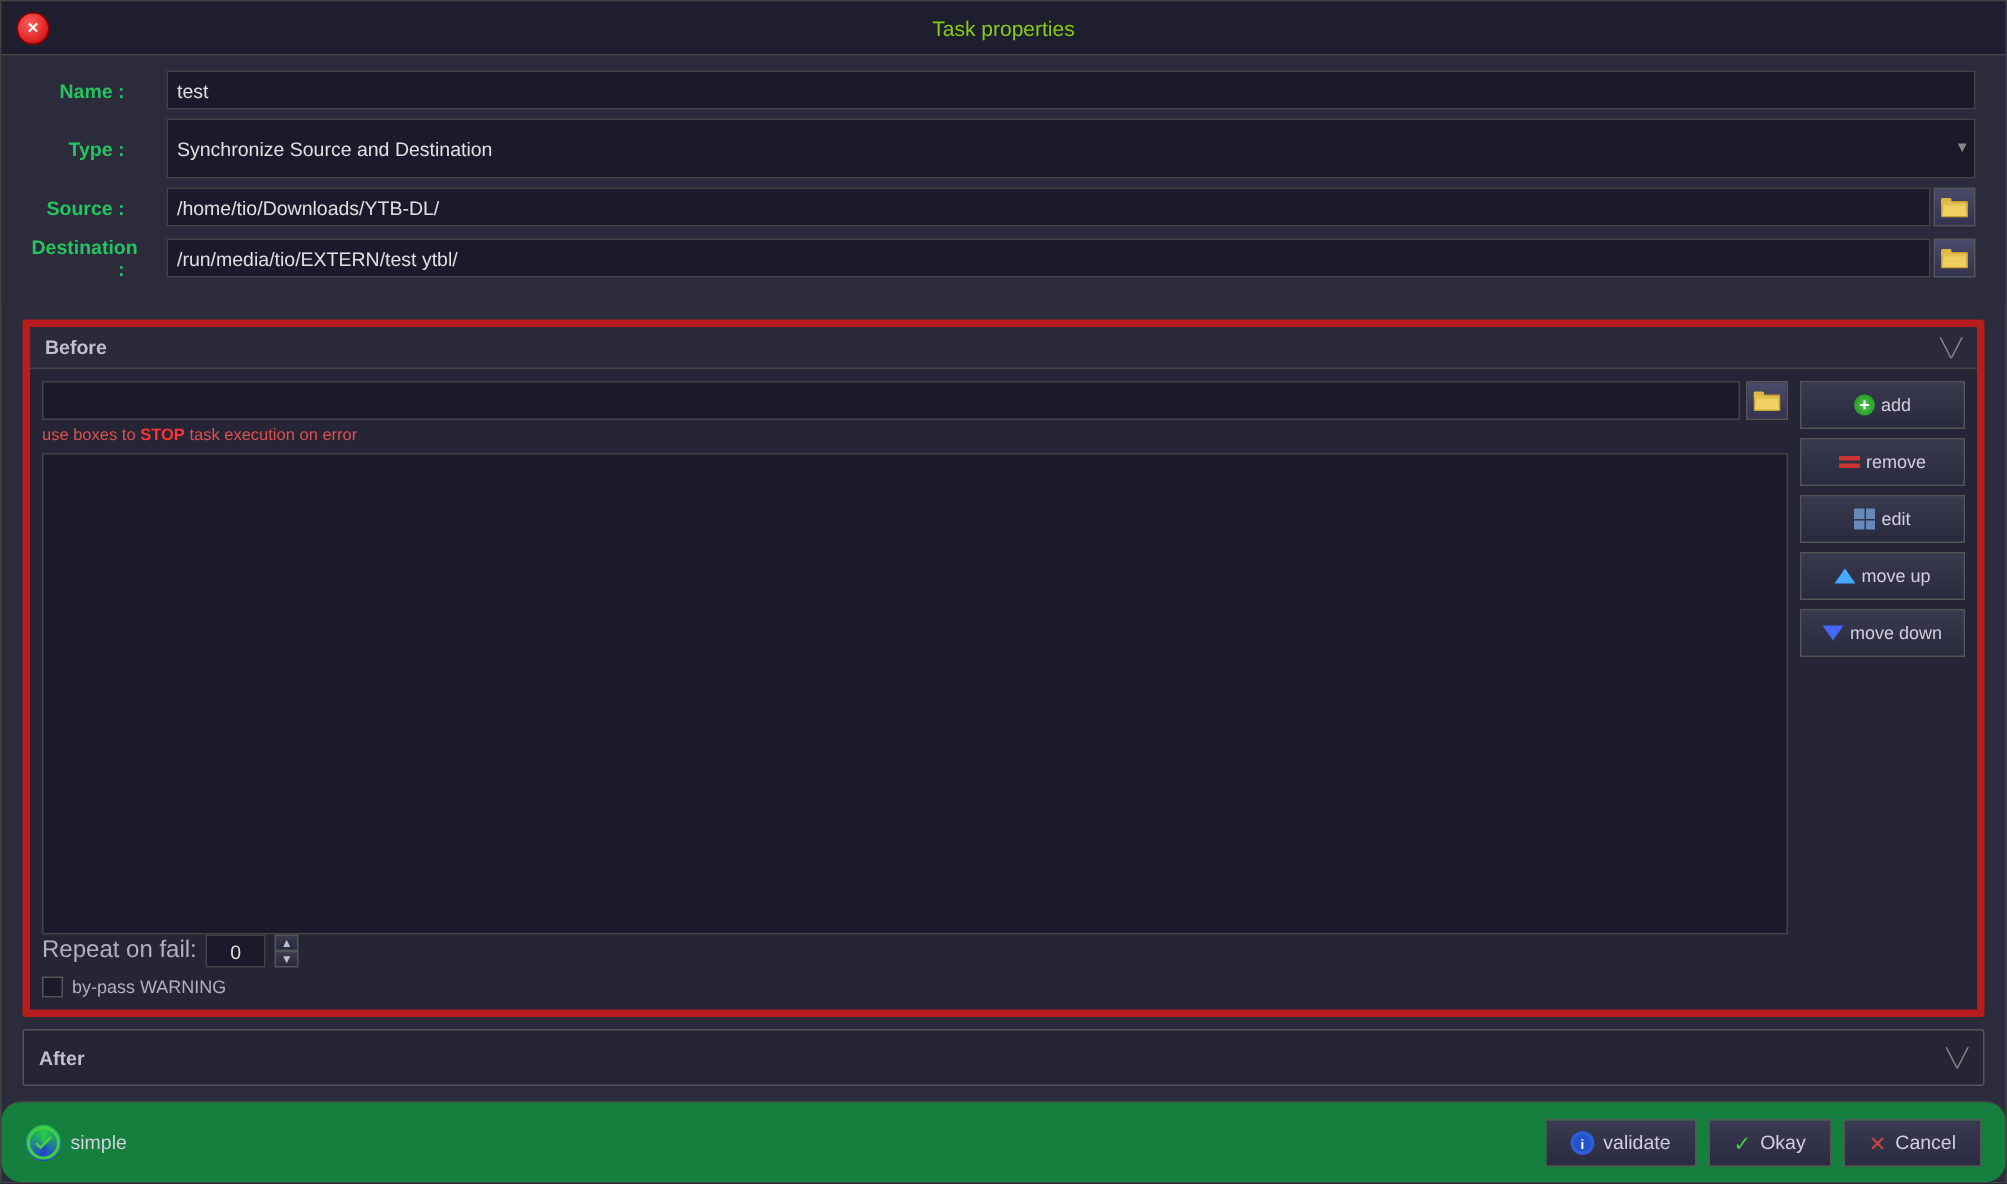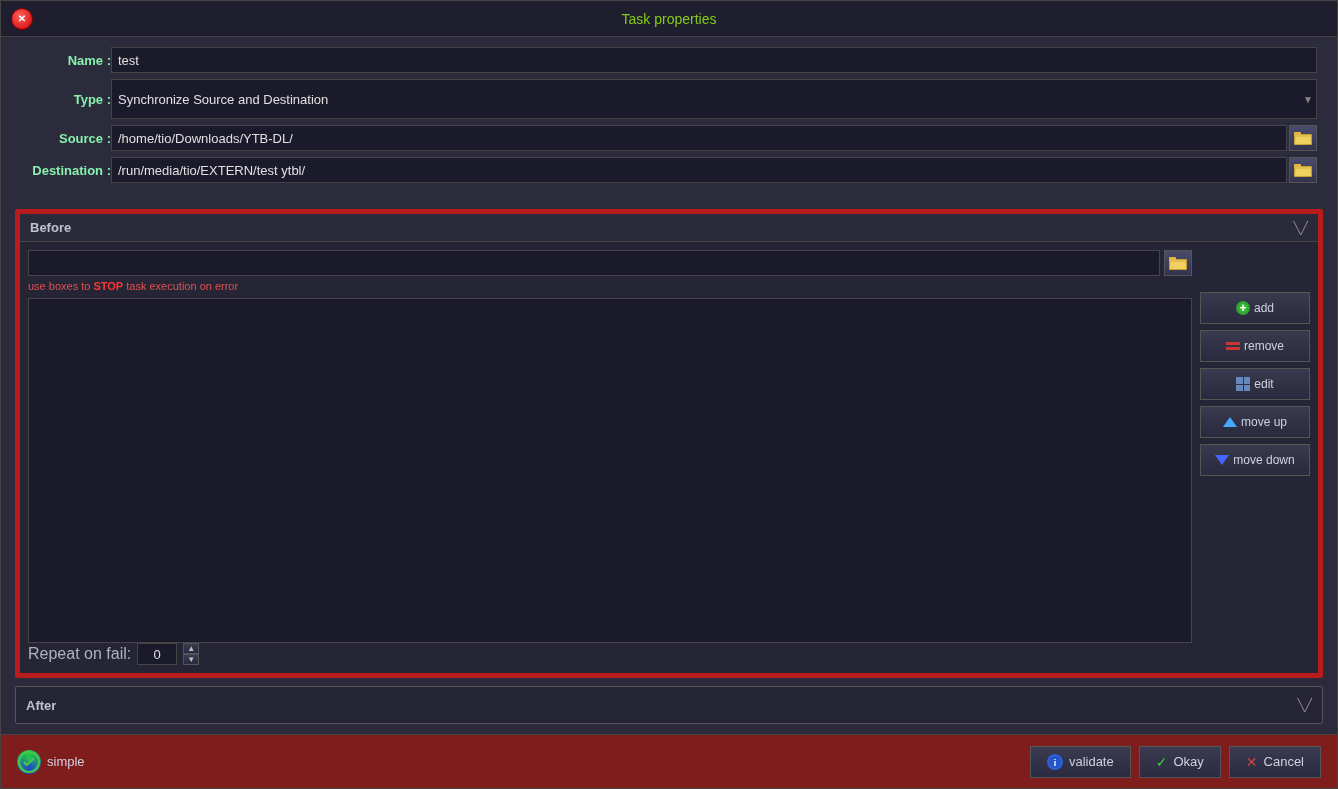--- a/index.html
+++ b/index.html
@@ -59,22 +59,22 @@
       background: #2b2b3b;
     }
     .form-row {
       display: flex;
       align-items: center;
       margin-bottom: 6px;
     }
     .form-label {
       width: 90px;
       text-align: right;
-      padding-right: 0;
-      color: #86efac;
+      padding-right: 28px;
+      color: #22c55e;
       font-weight: bold;
       font-size: 13px;
     }
     .form-input {
       flex: 1;
       height: 26px;
       background: #1a1a2a;
       border: 1px solid #444;
       color: #e0e0e0;
       padding: 2px 6px;
@@ -228,21 +228,20 @@
       border: 1px solid #444;
       overflow-y: auto;
       min-height: 200px;
     }
     .buttons-col {
       display: flex;
       flex-direction: column;
       gap: 6px;
       width: 110px;
       padding-top: 0;
-      margin-top: 42px;
     }
     .action-btn {
       height: 32px;
       background: linear-gradient(to bottom, #3a3a4f, #2a2a3f);
       border: 1px solid #555;
       color: #d0d0e0;
       cursor: pointer;
       font-size: 12px;
       display: flex;
       align-items: center;
@@ -348,26 +347,27 @@
       border-radius: 2px;
       height: 38px;
       display: flex;
       align-items: center;
       justify-content: space-between;
       padding: 0 10px;
     }
     
     .bottom-bar {
       height: 54px;
-      background: #7f1d1d;
+      background: #15803d;
       border-top: 1px solid #444;
       display: flex;
       align-items: center;
       justify-content: space-between;
       padding: 0 16px;
+      border-radius: 13px;
     }
     .simple-btn {
       display: flex;
       align-items: center;
       gap: 6px;
       cursor: pointer;
       color: #d0d0e0;
       font-size: 13px;
     }
     .simple-icon {
@@ -525,20 +525,24 @@
             use boxes to <span class="stop">STOP</span> task execution on error
           </div>
           <div class="command-list"></div>
           <div class="repeat-row">
             <span class="repeat-label">Repeat on fail:</span>
             <input class="repeat-input" type="text" value="0" style="">
             <div class="spin-buttons">
               <div class="spin-btn">▲</div>
               <div class="spin-btn">▼</div>
             </div>
+          </div>
+          <div class="bypass-row">
+            <div class="bypass-checkbox"></div>
+            <span class="bypass-label">by-pass WARNING</span>
           </div>
         </div>
 
         <div class="buttons-col">
           <button class="action-btn">
             <span class="btn-icon-add"></span>
             <span>add</span>
           </button>
           <button class="action-btn">
             <div class="remove-bars">

